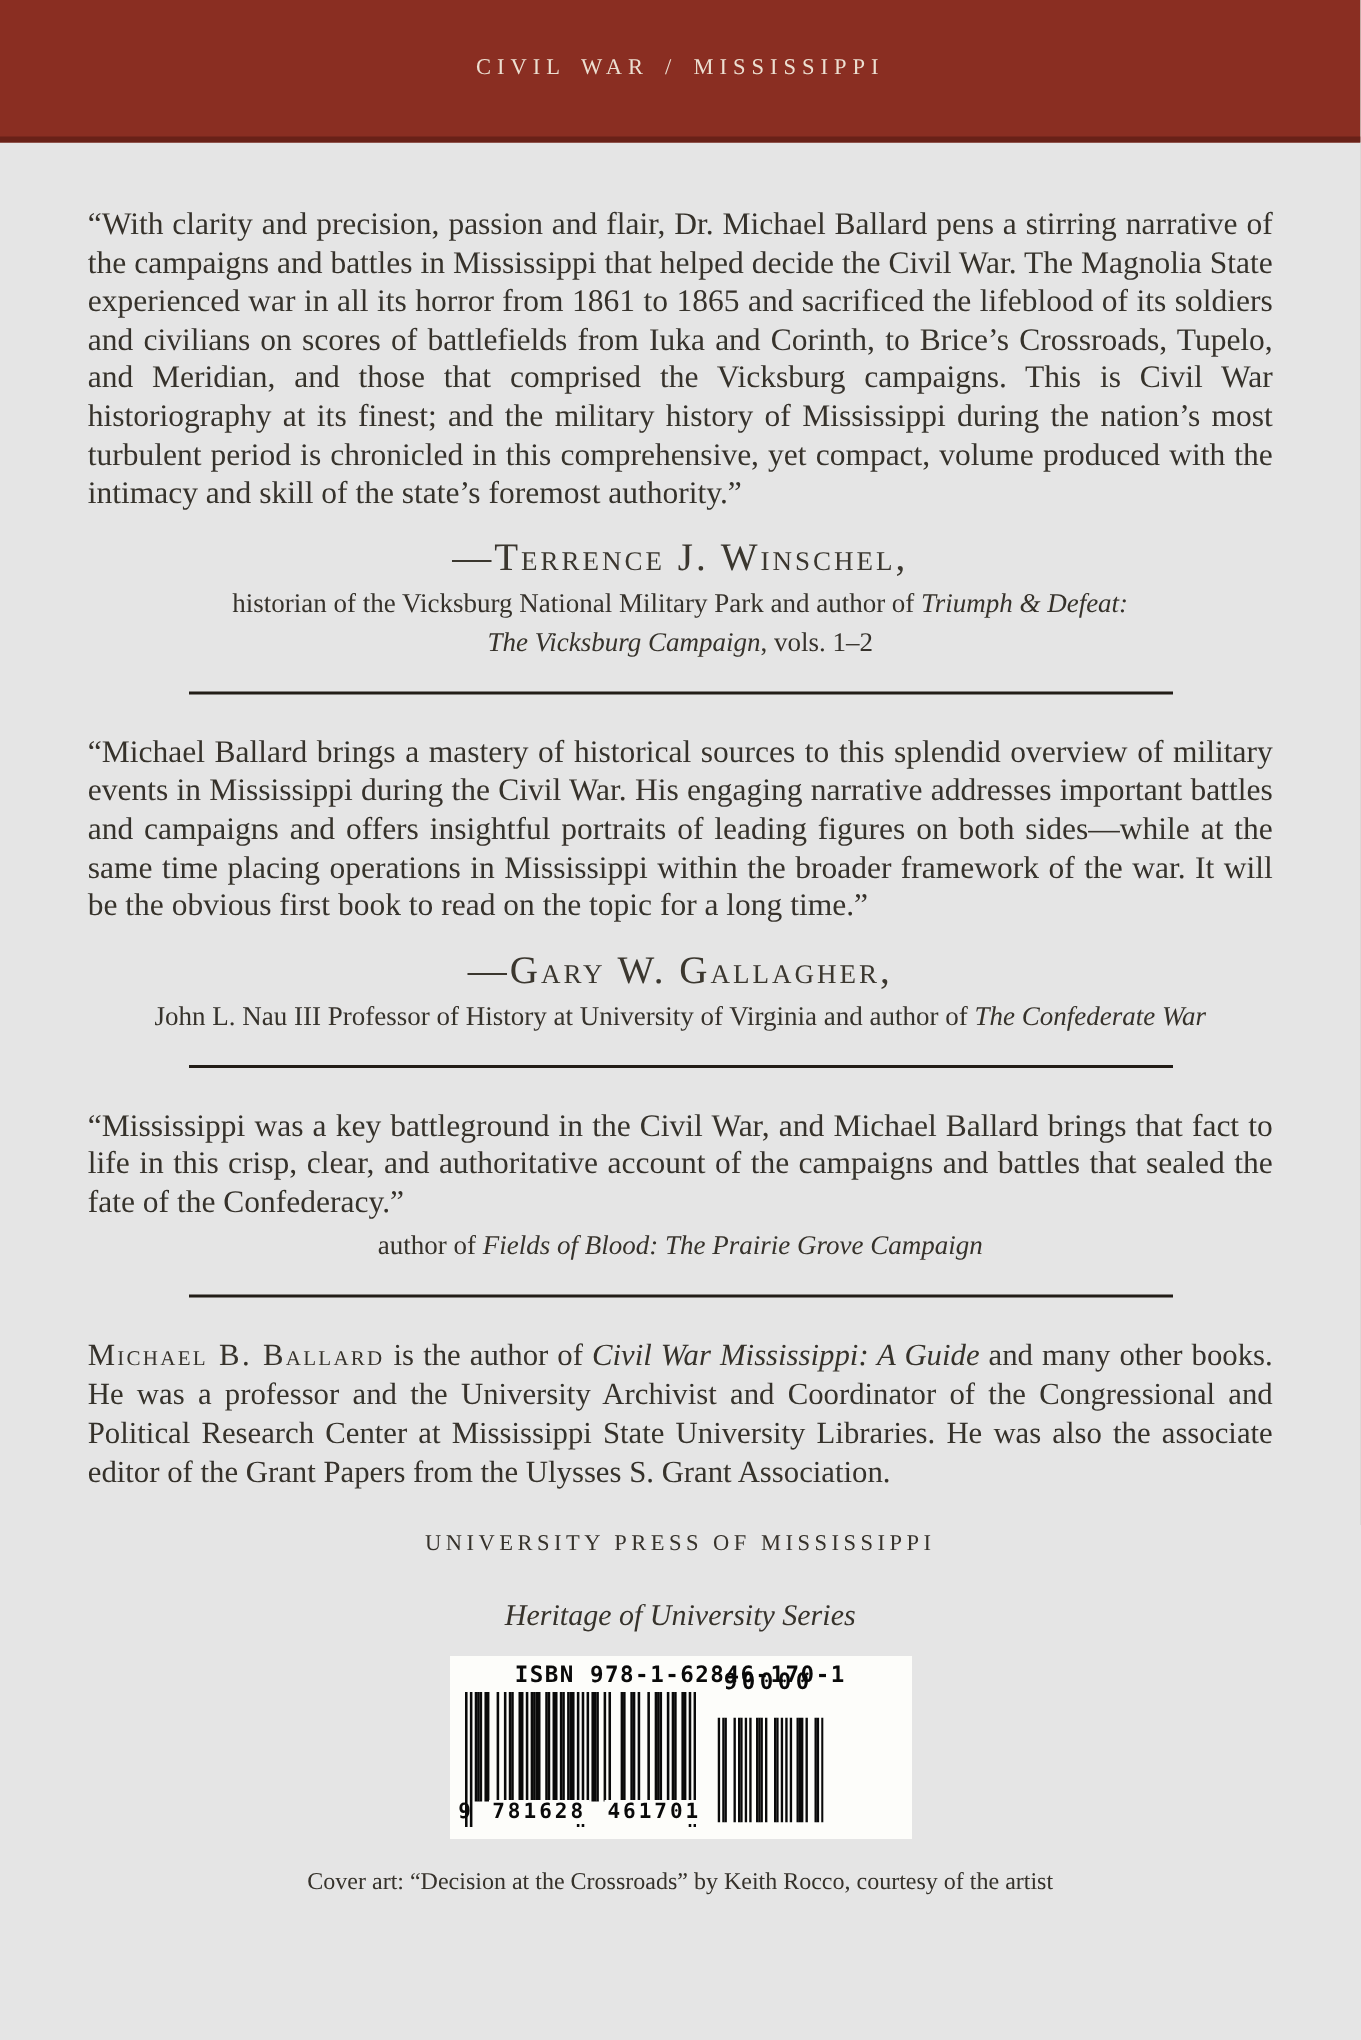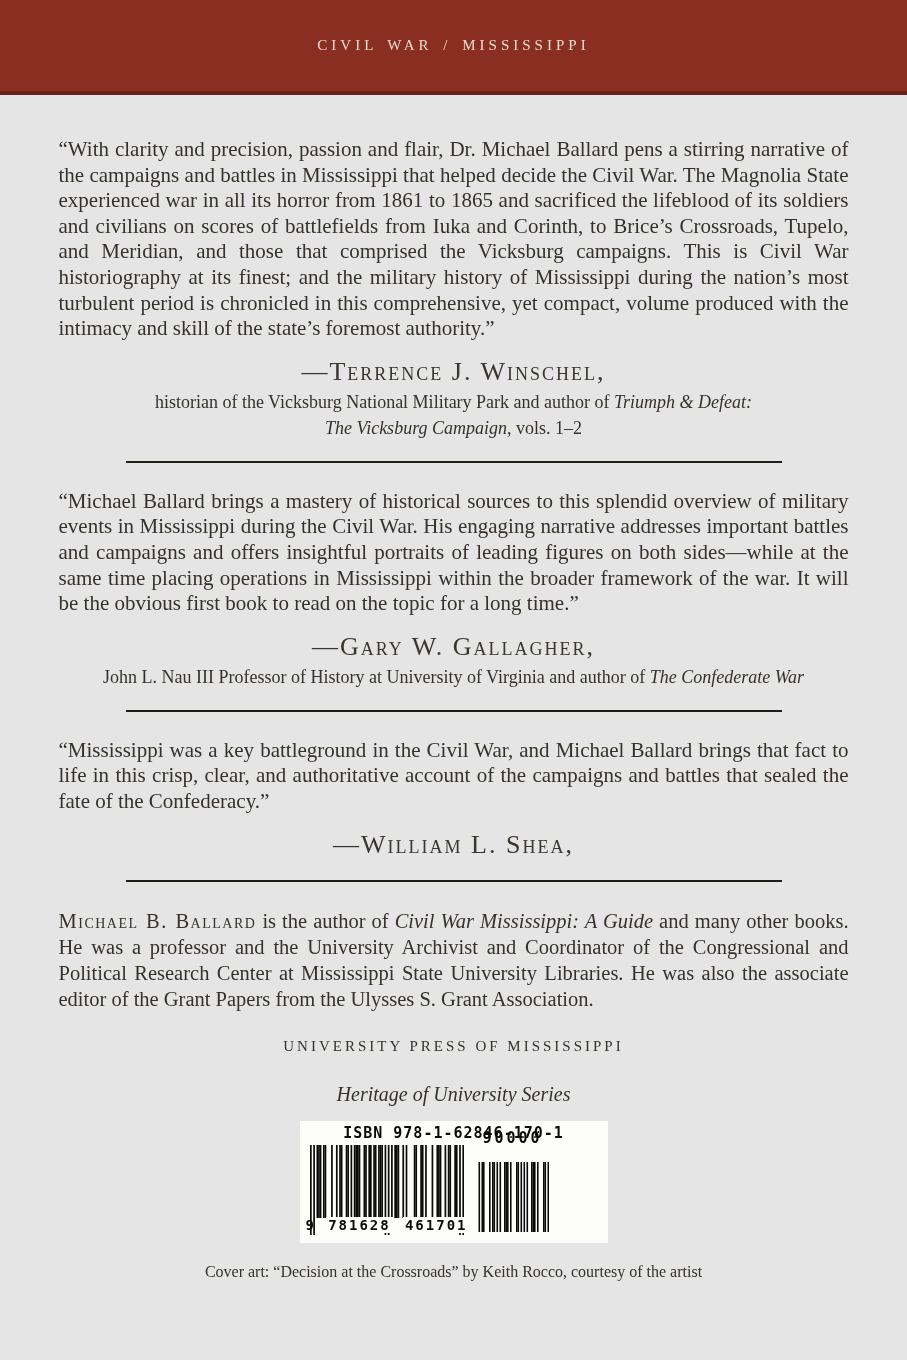--- a/index.html
+++ b/index.html
@@ -177,21 +177,23 @@
 
     <p class="quote">“Michael Ballard brings a mastery of historical sources to this splendid overview of military events in Mississippi during the Civil War. His engaging narrative addresses important battles and campaigns and offers insightful portraits of leading figures on both sides—while at the same time placing operations in Mississippi within the broader framework of the war. It will be the obvious first book to read on the topic for a long time.”</p>
     <div class="attr-name">—Gary W. Gallagher,</div>
     <div class="attr-affil">
       <span>John L. Nau III Professor of History at University of Virginia and author of </span><span class="italic">The Confederate War</span>
     </div>
 
     <hr class="divider">
 
     <p class="quote">“Mississippi was a key battleground in the Civil War, and Michael Ballard brings that fact to life in this crisp, clear, and authoritative account of the campaigns and battles that sealed the fate of the Confederacy.”</p>
-    <div class="attr-name">—William L. Shea,</div>
+    <div class="attr-affil">
+      <span>author of </span><span class="italic">Fields of Blood: The Prairie Grove Campaign</span>
+    </div>
 
     <hr class="divider">
 
     <p class="bio">
       <span class="smallcaps">Michael B. Ballard</span><span> is the author of </span><span class="italic">Civil War Mississippi: A Guide</span><span> and many other books. He was a professor and the University Archivist and Coordinator of the Congressional and Political Research Center at Mississippi State University Libraries. He was also the associate editor of the Grant Papers from the Ulysses S. Grant Association.</span>
     </p>
 
     <div class="publisher">UNIVERSITY PRESS OF MISSISSIPPI</div>
     <div class="series">Heritage of University Series</div>
 

